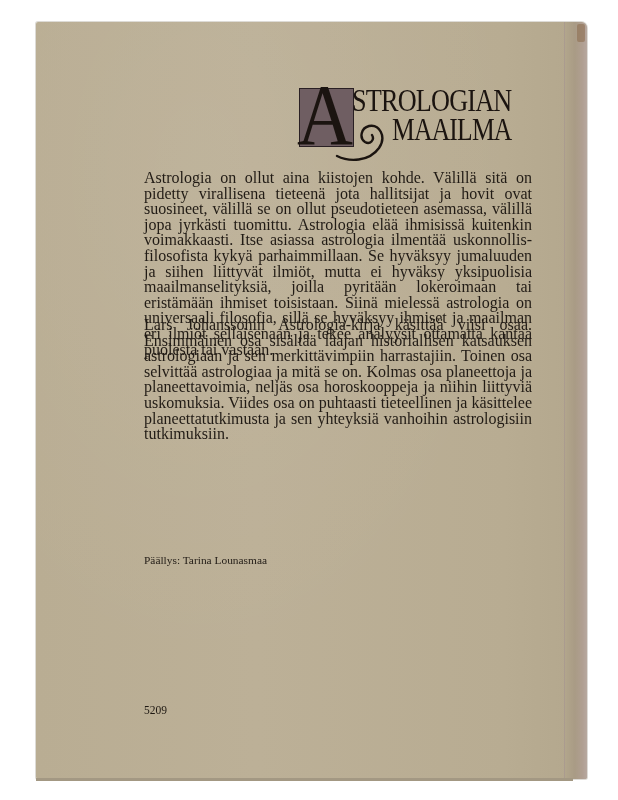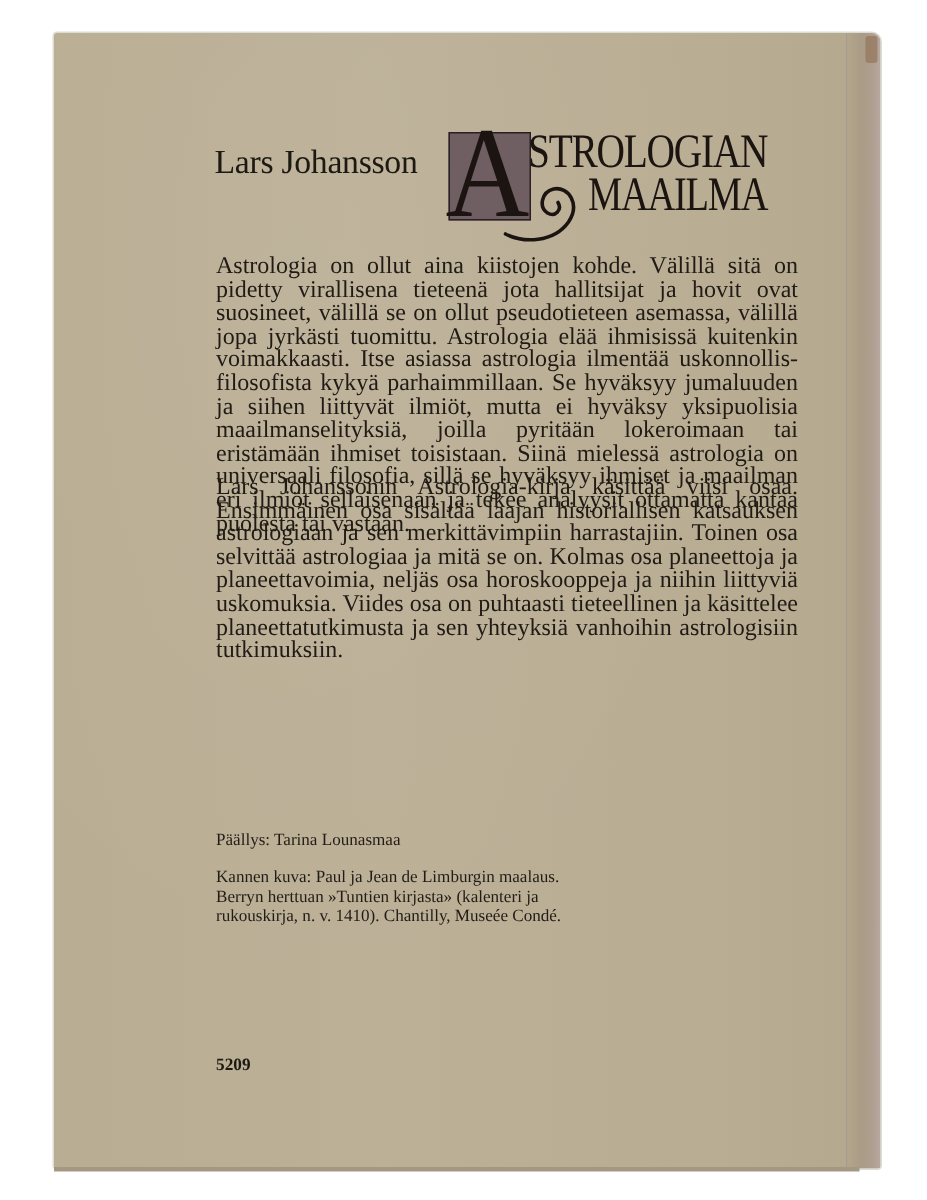--- a/index.html
+++ b/index.html
@@ -160,21 +160,21 @@
     }
     .credits p { margin: 0; }
     .cover-designer { top: 492px; }
     .cover-image { top: 517px; width: 240px; }
 
     .footer-num {
       position: absolute;
       left: 108px;
       top: 682px;
       font-size: 11.5px;
-      font-weight: bold;
+      font-weight: normal;
       color: #1f1913;
     }
     .isbn {
       position: absolute;
       left: 374px;
       top: 680px;
       font-family: "DejaVu Sans Mono", "Liberation Mono", monospace;
       font-size: 12.5px;
       letter-spacing: 0.6px;
       color: #1f1913;
@@ -184,21 +184,20 @@
 </head>
 <body>
 
 <div class="book">
   <div class="spine">
     <div class="spine-top-wear"></div>
   </div>
 
   <div class="content">
 
-    <div class="author">Lars Johansson</div>
 
     <div class="logo">
       <div class="logo-box"></div>
       <div class="logo-a">A</div>
       <svg class="logo-swirl" viewBox="0 0 60 44">
         <path d="M2 38 C 14 44, 34 44, 44 30 C 52 18, 44 6, 34 8 C 26 10, 24 20, 30 24 C 35 27, 40 22, 37 17" fill="none" stroke="#1b1410" stroke-width="2.4" stroke-linecap="round"></path>
       </svg>
       <div class="logo-line1">STROLOGIAN</div>
       <div class="logo-line2">MAAILMA</div>
     </div>
@@ -208,20 +207,17 @@
     </div>
 
     <div class="blurb p2">
       <p>Lars Johanssonin Astrologia-kirja käsittää viisi osaa. Ensimmäinen osa sisältää laajan historiallisen katsauksen astrologiaan ja sen merkit­tävimpiin harrastajiin. Toinen osa selvittää astrologiaa ja mitä se on. Kolmas osa planeettoja ja planeettavoimia, neljäs osa horoskooppeja ja niihin liittyviä uskomuksia. Viides osa on puhtaasti tieteellinen ja käsittelee planeettatutkimusta ja sen yhteyksiä vanhoihin astrologisiin tutkimuksiin.</p>
     </div>
 
     <div class="credits cover-designer">
       <p>Päällys: Tarina Lounasmaa</p>
     </div>
 
-    <div class="credits cover-image">
-      <p>Kannen kuva: Paul ja Jean de Limburgin maalaus. Berryn herttuan »Tuntien kirjasta» (kalenteri ja rukouskirja, n. v. 1410). Chantilly, Museée Condé.</p>
-    </div>
 
     <div class="footer-num">5209</div>
 
   </div>
 </div>
 
 </body></html>

